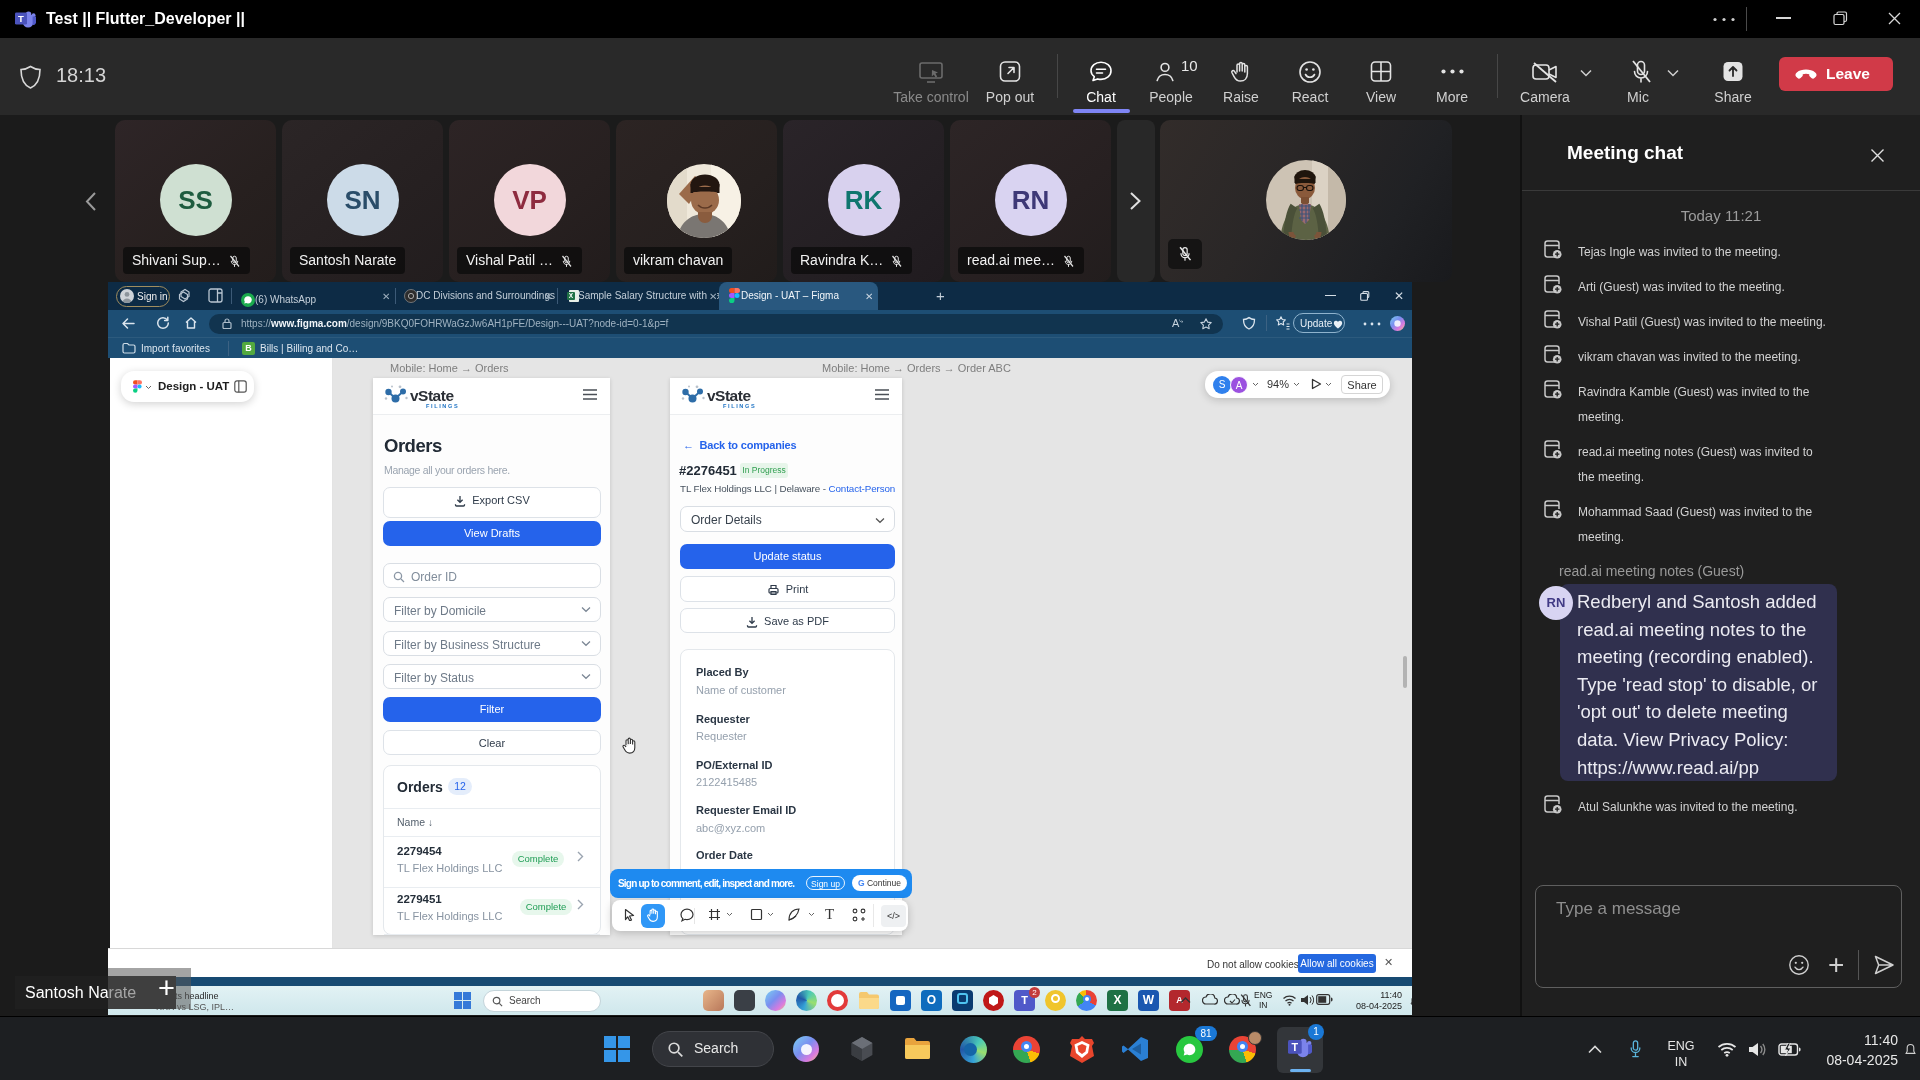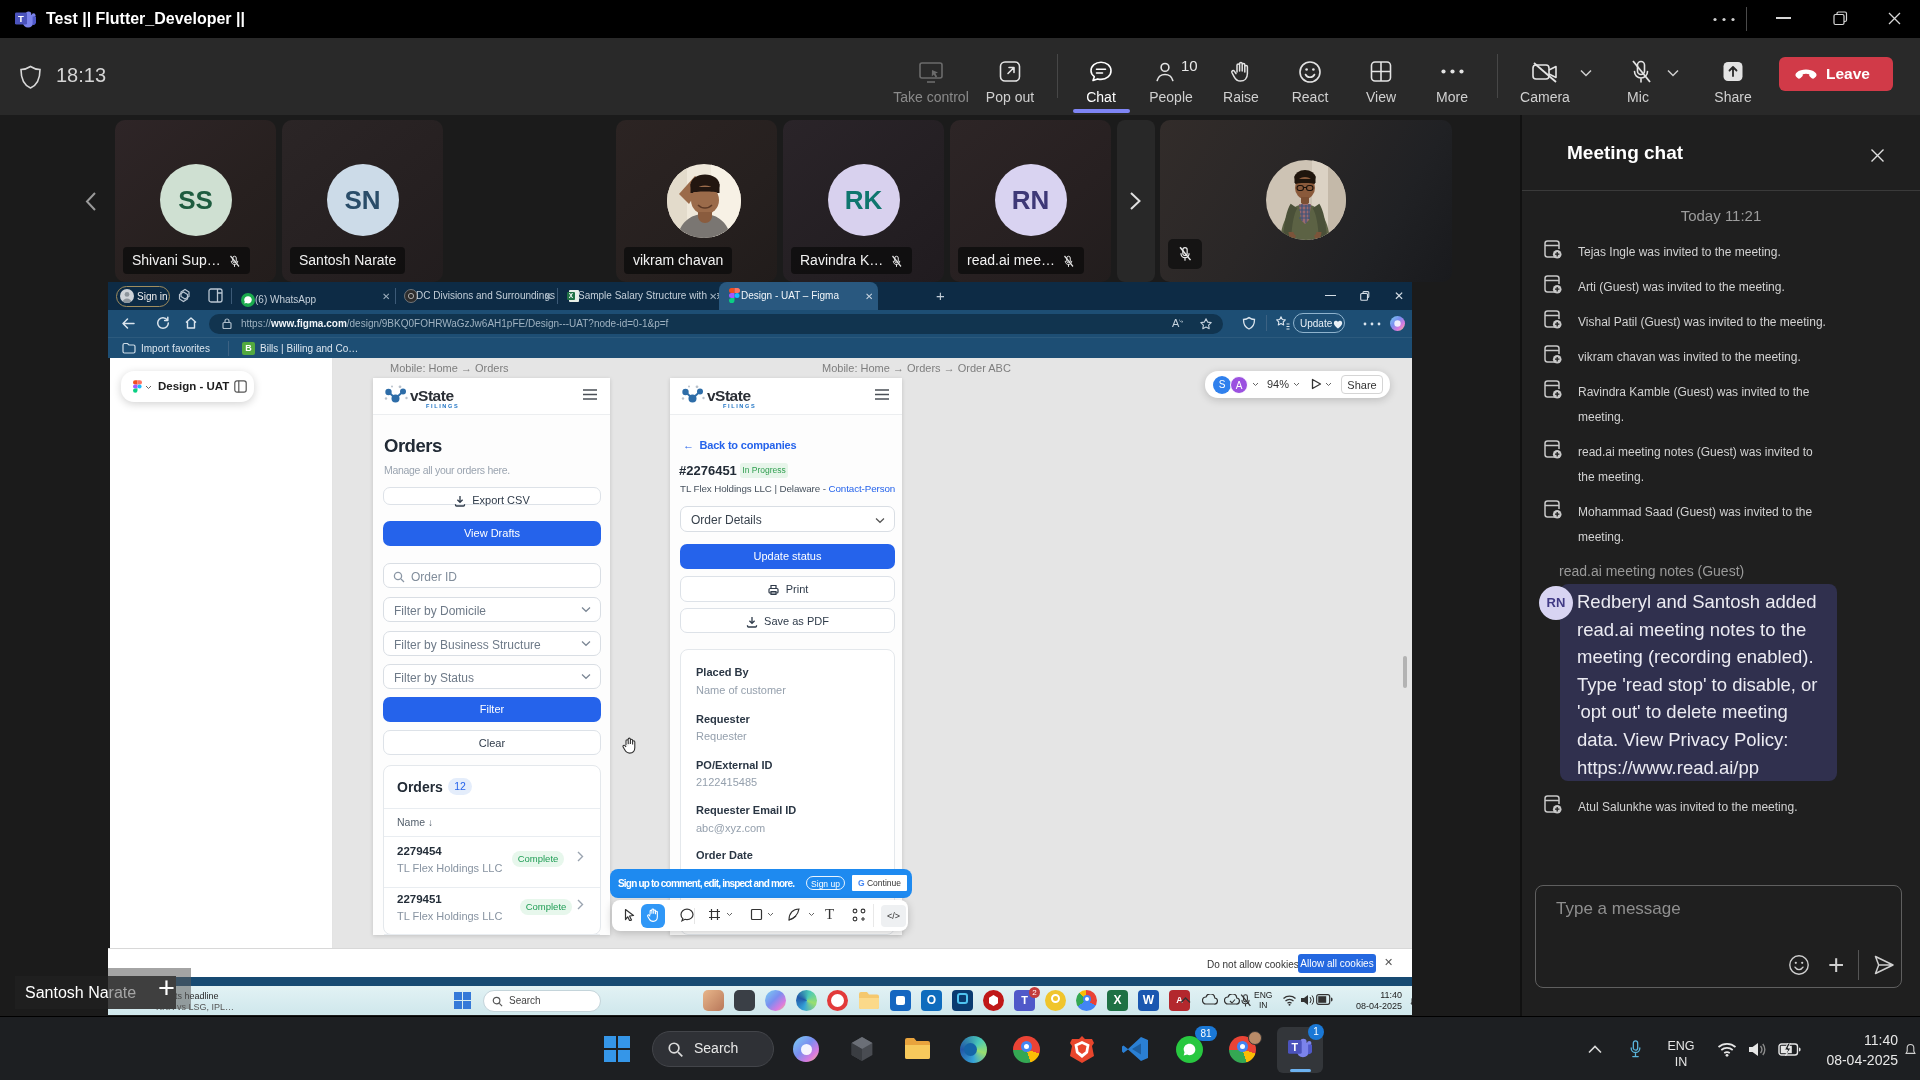--- a/index.html
+++ b/index.html
@@ -155,20 +155,28 @@
   <div class="av" style="background:#cfe0d2;color:#1e5c3f;">SS</div>
   <div class="npill">Shivani Sup…<svg class="micoff" width="13" height="13" viewBox="0 0 24 26">
           <rect x="8.5" y="2.5" width="7" height="13" rx="3.5" fill="none" stroke="#e3e3e3" stroke-width="2"></rect>
           <path d="M5.5 12.5c0 3.6 2.9 6.5 6.5 6.5s6.5-2.9 6.5-6.5M12 19v4" fill="none" stroke="#e3e3e3" stroke-width="2" stroke-linecap="round"></path>
           <path d="M4 2l17 21" stroke="#e3e3e3" stroke-width="2.4"></path>
         </svg></div>
 </div>
 <div class="tile" style="left:282px;background:linear-gradient(140deg,#2b2526 0%,#262021 60%,#221d1e 100%);">
   <div class="av" style="background:#ccdbe8;color:#2a4d69;">SN</div>
   <div class="npill">Santosh Narate</div>
+</div>
+<div class="tile" style="left:449px;background:linear-gradient(140deg,#2d2425 0%,#272020 60%,#221c1c 100%);">
+  <div class="av" style="background:#f2d7db;color:#8e2b3f;">VP</div>
+  <div class="npill">Vishal Patil …<svg class="micoff" width="13" height="13" viewBox="0 0 24 26">
+          <rect x="8.5" y="2.5" width="7" height="13" rx="3.5" fill="none" stroke="#e3e3e3" stroke-width="2"></rect>
+          <path d="M5.5 12.5c0 3.6 2.9 6.5 6.5 6.5s6.5-2.9 6.5-6.5M12 19v4" fill="none" stroke="#e3e3e3" stroke-width="2" stroke-linecap="round"></path>
+          <path d="M4 2l17 21" stroke="#e3e3e3" stroke-width="2.4"></path>
+        </svg></div>
 </div>
 <div class="tile" style="left:616px;background:linear-gradient(140deg,#2c2423 0%,#26201f 60%,#211c1b 100%);">
   <svg class="ab" style="left:50.5px;top:44px" width="74" height="74" viewBox="0 0 74 74">
     <defs>
           <clipPath id="cv">
             <circle cx="37" cy="37" r="37"></circle>
           </clipPath>
         </defs>
     <g clip-path="url(#cv)">
       <rect width="74" height="74" fill="#efe8da"></rect>
@@ -430,21 +438,21 @@
           <circle cx="22.5" cy="13" r="1.2" fill="#b9c2cc"></circle>
           <circle cx="8" cy="1.5" r="1" fill="#b9c2cc"></circle>
       <text x="26" y="15.5" font-size="15.5" font-weight="bold" fill="#2b2f36" letter-spacing="-.5">vState</text>
       <text x="42" y="22.5" font-size="5.6" font-weight="bold" fill="#1e73c4" letter-spacing="1.6">FILINGS</text>
     </svg>
     <svg class="ab" style="left:210px;top:11px" width="14" height="11" viewBox="0 0 14 11">
           <path d="M0 1h14M0 5.5h14M0 10h14" stroke="#4a4f56" stroke-width="1.5"></path>
         </svg>
     <div class="ab" style="left:11px;top:57px;font-size:18.5px;letter-spacing:-0.5px;font-weight:bold;color:#222b36;">Orders</div>
     <div class="ab" style="left:11px;top:86px;font-size:10.5px;letter-spacing:-0.3px;color:#9aa4b0;">Manage all your orders here.</div>
-    <div class="mbtn" style="left:10px;top:109px;width:218px;height:18px;line-height:24px;"><svg style="display:inline-block;vertical-align:-2.5px;margin-right:6px" width="12" height="12" viewBox="0 0 12 12">
+    <div class="mbtn" style="left:10px;top:109px;width:218px;height:31px;line-height:24px;"><svg style="display:inline-block;vertical-align:-2.5px;margin-right:6px" width="12" height="12" viewBox="0 0 12 12">
             <path d="M6 1v6M3.4 4.8L6 7.4 8.6 4.8" fill="none" stroke="#2f3b4a" stroke-width="1.3"></path>
             <path d="M1.5 9.2V10a1 1 0 0 0 1 1h7a1 1 0 0 0 1-1v-.8" fill="none" stroke="#2f3b4a" stroke-width="1.3"></path>
           </svg>Export CSV</div>
     <div class="bluebtn" style="left:10px;top:143px;width:218px;height:25px;line-height:25px;">View Drafts</div>
     <div class="minp" style="left:10px;top:185px;width:218px;height:25px;">
       <svg class="ab" style="left:9px;top:6.5px" width="12" height="12" viewBox="0 0 12 12">
             <circle cx="5" cy="5" r="3.6" fill="none" stroke="#8b97a5" stroke-width="1.3"></circle>
             <path d="M8 8l3 3" stroke="#8b97a5" stroke-width="1.3"></path>
           </svg>
       <div class="ab" style="left:27px;top:5.5px;color:#818d9b;">Order ID</div>
@@ -563,21 +571,21 @@
 
   <div class="ab" style="left:1295px;top:374px;width:4px;height:32px;background:#b3b3b3;border-radius:2px;"></div>
 
   <svg class="ab" style="left:513px;top:455px" width="17" height="18" viewBox="0 0 17 18">
         <path d="M5 8V3.8a1.1 1.1 0 0 1 2.2 0V7m0-3.8V2.2a1.1 1.1 0 0 1 2.2 0V7m0-3.6a1.1 1.1 0 0 1 2.2 0V7.5m0-2.6a1.1 1.1 0 0 1 2.2 0v5.6c0 3.4-2 5.6-5.2 5.6-2.5 0-3.8-1.2-5-3.5L2 9.8a1.2 1.2 0 0 1 2-1.2l1 1.4" fill="#fff" stroke="#333" stroke-width="1.1" stroke-linejoin="round"></path>
       </svg>
 
   <div class="ab" style="left:502px;top:587px;width:302px;height:29px;background:#1e8af0;border-radius:8px;z-index:6;">
     <div class="ab" style="left:8px;top:9px;font-size:10px;font-weight:bold;letter-spacing:-0.8px;color:#fff;white-space:nowrap;">Sign up to comment, edit, inspect and more.</div>
     <div class="ab" style="left:196px;top:7px;width:39px;height:14px;border:1px solid rgba(255,255,255,.9);border-radius:8px;font-size:8.5px;color:#fff;text-align:center;line-height:14px;">Sign up</div>
-    <div class="ab" style="left:242px;top:6px;width:55px;height:16px;background:#fff;border-radius:1px;font-size:8.5px;color:#333;text-align:center;line-height:16px;"><span style="font-weight:bold;color:#4285f4;">G</span> Continue</div>
+    <div class="ab" style="left:242px;top:6px;width:55px;height:16px;background:#fff;border-radius:8px;font-size:8.5px;color:#333;text-align:center;line-height:16px;"><span style="font-weight:bold;color:#4285f4;">G</span> Continue</div>
   </div>
 
   <div class="ab" style="left:504px;top:618px;width:296px;height:31px;background:#fff;border-radius:8px;box-shadow:0 2px 8px rgba(0,0,0,.2);z-index:6;">
     <svg class="ab" style="left:12px;top:8px" width="11" height="13" viewBox="0 0 11 13">
           <path d="M1.5 1.5l8 6-4 .5 2 4-1.8.8-2-4-2.2 2.7z" fill="none" stroke="#333" stroke-width="1.2" stroke-linejoin="round"></path>
         </svg>
     <div class="ab" style="left:29px;top:3.5px;width:24px;height:24px;background:#2f97f7;border-radius:6px;">
           <div class="ab" style="left:53px;top:4px;width:1px;height:16px;background:#e5e5e5;"></div>
       <svg style="margin:4px auto 0" width="14" height="15" viewBox="0 0 17 18">
             <path d="M5 8V3.8a1.1 1.1 0 0 1 2.2 0V7m0-3.8V2.2a1.1 1.1 0 0 1 2.2 0V7m0-3.6a1.1 1.1 0 0 1 2.2 0V7.5m0-2.6a1.1 1.1 0 0 1 2.2 0v5.6c0 3.4-2 5.6-5.2 5.6-2.5 0-3.8-1.2-5-3.5L2 9.8a1.2 1.2 0 0 1 2-1.2l1 1.4" fill="none" stroke="#fff" stroke-width="1.3" stroke-linejoin="round"></path>

